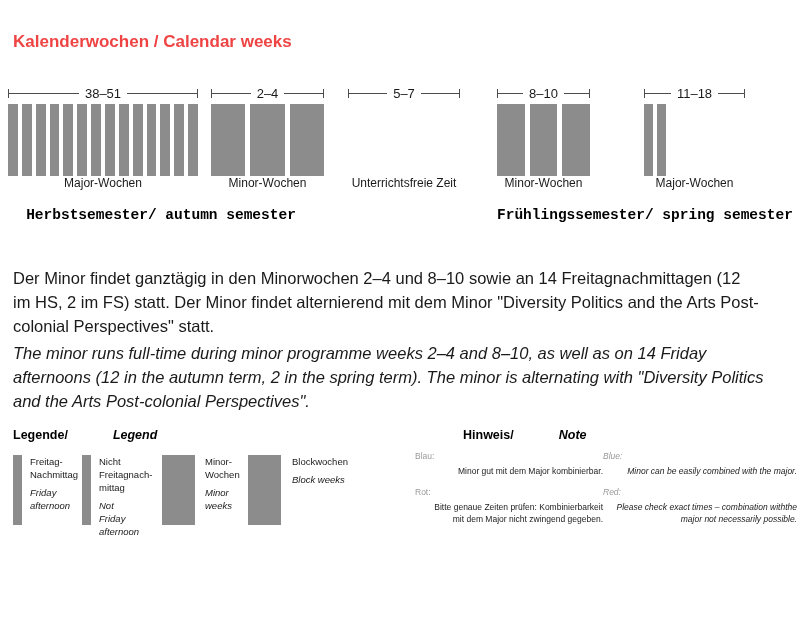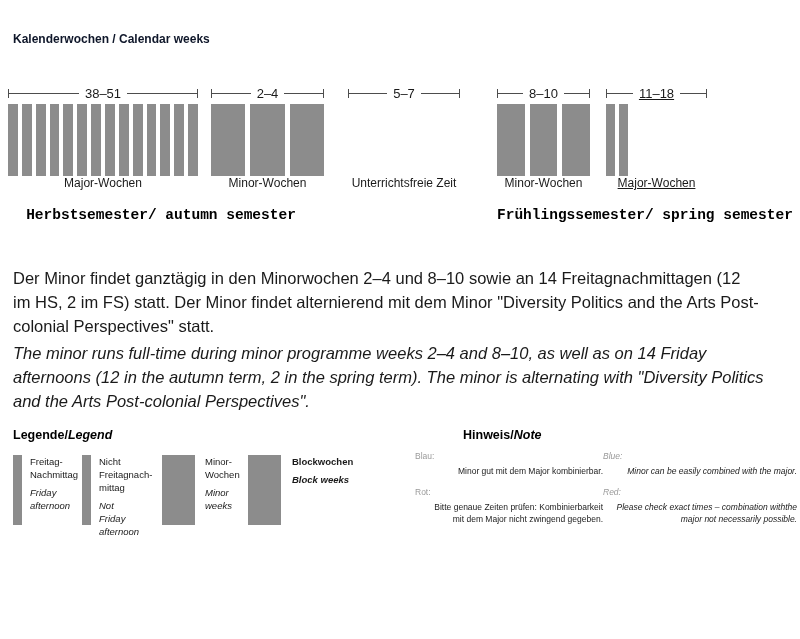--- a/index.html
+++ b/index.html
@@ -7,31 +7,31 @@
   body {
     font-family: "Liberation Sans", sans-serif;
     background: #ffffff;
     color: #1a1a1a;
     overflow: hidden;
   }
   .page { position: relative; width: 800px; height: 639px; background: #fff; }
 
   .title {
     position: absolute; left: 13px; top: 32px;
-    font-size: 12px; font-weight: bold; color: #0f172a;
+    font-size: 17px; font-weight: bold; color: #ef4444;
   }
 
   
   .diagram { position: absolute; left: 0; top: 86px; width: 800px; height: 140px; padding-left: 19px; }
   .group { position: absolute; top: 0; }
   .g1 { left: 8px;   width: 190px; }
   .g2 { left: 211px; width: 113px; }
   .g3 { left: 348px; width: 112px; }
   .g4 { left: 497px; width: 93px; }
-  .g5 { left: 606px; width: 101px; text-decoration: underline; }
+  .g5 { left: 644px; width: 101px; }
 
   .range { display: flex; align-items: center; height: 14px; }
   .tick  { width: 1px; height: 9px; background: var(--range-line, #4d4d4d); flex: 0 0 1px; }
   .rline { flex: 1; height: 1px; background: var(--range-line, #4d4d4d); }
   .rlabel{ font-size: 13px; line-height: 1; padding: 0 6px; color: #1a1a1a; white-space: nowrap; }
 
   .bars { display: flex; margin-top: 4px; height: 72px; }
   .gap4 { gap: 4px; } .gap5 { gap: 5px; }
   .bar  { background: var(--bar, #8c8c8c); }
   .bars:not(.fixed) .bar { flex: 1; }
@@ -46,29 +46,29 @@
 
   
   .para { position: absolute; left: 13px; width: 787px; font-size: 16.5px; line-height: 24px; color: #1a1a1a; }
   .p-de { top: 266px; }
   .p-en { top: 341px; font-style: italic; }
   .pre  { white-space: pre-line; }
 
   
   .legend { position: absolute; left: 0; top: 428px; width: 410px; height: 130px; }
   .lheader { position: absolute; left: 13px; top: 0; font-size: 12.5px; font-weight: bold; color: #000; }
-  .italic { font-style: italic; }
+  .italic { font-style: italic; padding-left: 45px; }
   .legend-item { position: absolute; top: 27px; display: flex; }
   .li1 { left: 13px; }  .li2 { left: 82px; }
   .li3 { left: 162px; } .li4 { left: 248px; }
   .lbar { height: 70px; background: var(--bar, #8c8c8c); flex: 0 0 auto; }
   .thinbar { width: 9px; } .widebar { width: 33px; }
   .ltext { margin-left: 8px; font-size: 9.5px; line-height: 13px; color: #1a1a1a; width: 70px; }
   .li3 .ltext { margin-left: 10px; }
-  .li4 .ltext { margin-left: 11px; width: 85px; font-weight: bold; }
+  .li4 .ltext { margin-left: 11px; width: 85px; }
   .len { font-style: italic; margin-top: 5px; }
 
   
   .note { position: absolute; left: 415px; top: 428px; width: 382px; }
   .nheader { font-size: 12.5px; font-weight: bold; color: #000; margin-left: 48px; }
   .ncols { display: flex; margin-top: 9px; }
   .ncol-de { width: 188px; }
   .ncol-en { width: 194px; font-style: italic; }
   .nlabel { font-size: 8.5px; color: var(--muted-label, #9a9a9a); margin-bottom: 4px; }
   .ntext  { font-size: 8.5px; line-height: 12px; color: #222; margin-bottom: 10px; text-align: right; }

